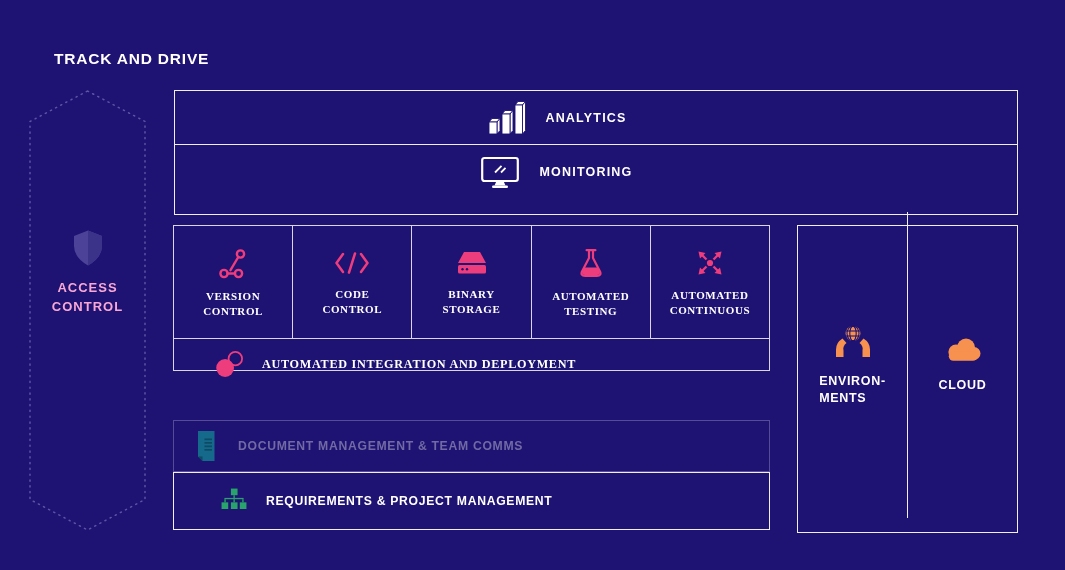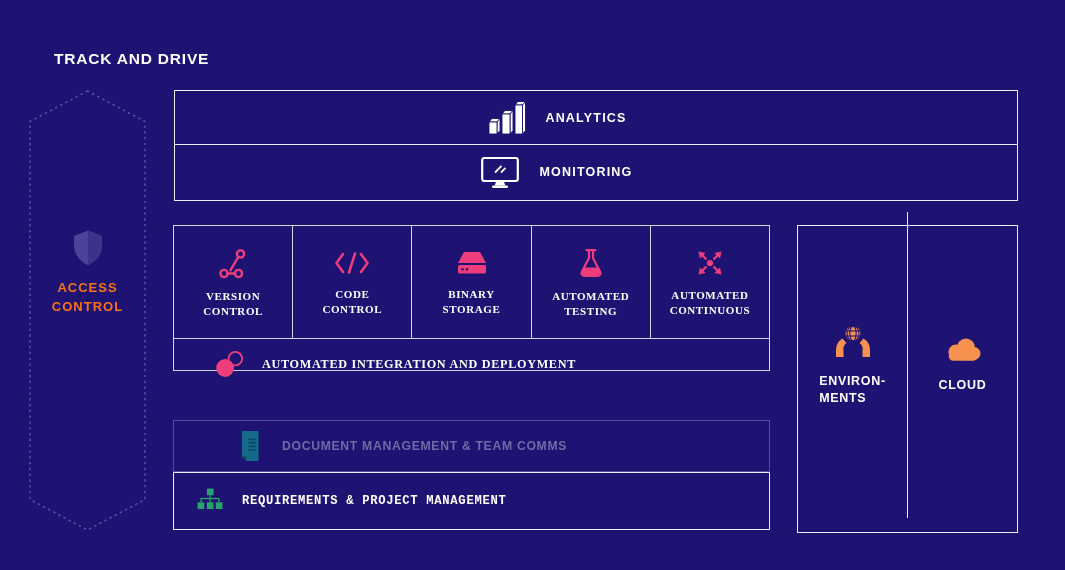--- a/index.html
+++ b/index.html
@@ -7,52 +7,52 @@
          font-family:"Liberation Sans",sans-serif;overflow:hidden;}
   .title{position:absolute;left:38px;top:34px;margin:16px;color:#ffffff;
          font-size:15.5px;font-weight:700;letter-spacing:.8px;}
 
   
   .hex-wrap{position:absolute;left:29px;top:90px;width:117px;height:441px;}
   .hex-svg{position:absolute;left:0;top:0;}
   .hex-content{position:absolute;left:0;top:0;width:100%;height:100%;
                display:flex;flex-direction:column;align-items:center;justify-content:center;
                transform:translateY(-38px);}
-  .hex-label{margin-top:11px;color:#f97316;font-size:13px;font-weight:700;
+  .hex-label{margin-top:11px;color:#f9a8d4;font-size:13px;font-weight:700;
              letter-spacing:1px;text-align:center;line-height:1.5;white-space:pre-line;}
 
   
   .group{position:absolute;box-sizing:border-box;background:#1e1273;}
   .b-bright{border:1.5px solid #f0eef9;}
   .b-mid{border:1.5px solid #d9d5ec;}
   .b-muted{border:1.5px solid #554b99;}
 
   
-  .top-group{left:174px;top:90px;width:844px;height:111px;}
+  .top-group{left:174px;top:90px;width:844px;height:125px;}
   .top-row{height:54px;display:flex;align-items:center;justify-content:center;
            padding-right:80px;box-sizing:border-box;}
   .top-row.first{border-bottom:1.5px solid #f0eef9;}
   .row-icon{width:42px;display:flex;justify-content:center;margin-right:18px;}
   .top-label{color:#fff;font-size:12.5px;font-weight:700;letter-spacing:1.2px;}
 
   
   .mid-group{left:173px;top:225px;width:597px;height:146px;font-family:Liberation Serif, serif;}
   .cells{display:flex;height:112px;border-bottom:1.5px solid #d9d5ec;}
   .cell{flex:1;display:flex;flex-direction:column;align-items:center;justify-content:center;
         border-right:1.5px solid #d9d5ec;}
   .cell:last-child{border-right:none;}
   .cell-label{margin-top:9px;color:#fff;font-size:11px;font-weight:700;
               letter-spacing:.6px;text-align:center;line-height:1.35;}
   .strip-row{height:50px;display:flex;align-items:center;padding-left:40px;}
   .strip-icon{width:32px;display:flex;justify-content:center;margin-right:16px;}
   .strip-label{font-size:12.2px;font-weight:700;letter-spacing:.7px;color:#fff;}
 
   
-  .doc-row{left:173px;top:420px;width:597px;height:52px;display:flex;align-items:center;padding-left:60px;}
-  .req-row{left:173px;top:472px;width:597px;height:58px;display:flex;align-items:center;padding-left:20px;font-family:Liberation Mono, monospace;}
+  .doc-row{left:173px;top:420px;width:597px;height:52px;display:flex;align-items:center;padding-left:16px;}
+  .req-row{left:173px;top:472px;width:597px;height:58px;display:flex;align-items:center;padding-left:44px;}
   .muted-label{color:#716aa4;}
 
   
   .right-group{left:797px;top:225px;width:221px;height:308px;display:flex;}
   .right-col{flex:1;display:flex;flex-direction:column;align-items:center;justify-content:center;
              transform:translateY(-14px);}
   .right-col.first{border-right:1.5px solid #f0eef9;}
   .right-label{margin-top:14px;color:#ffffff;font-size:12.5px;font-weight:700;
                letter-spacing:.7px;line-height:1.4;text-align:left;}
 </style>

